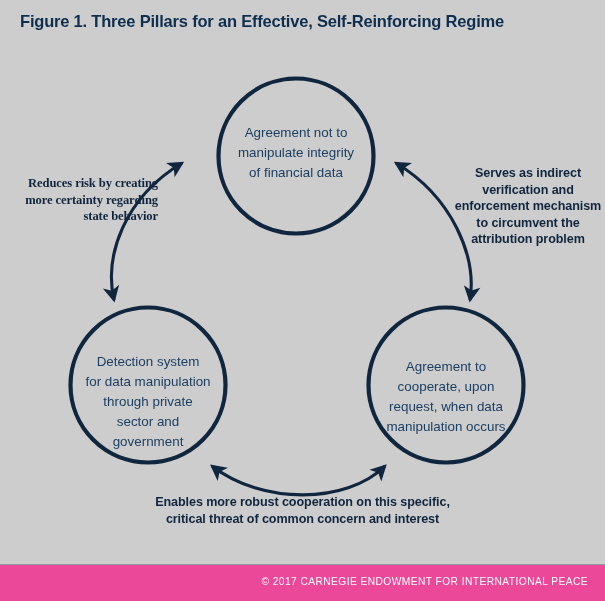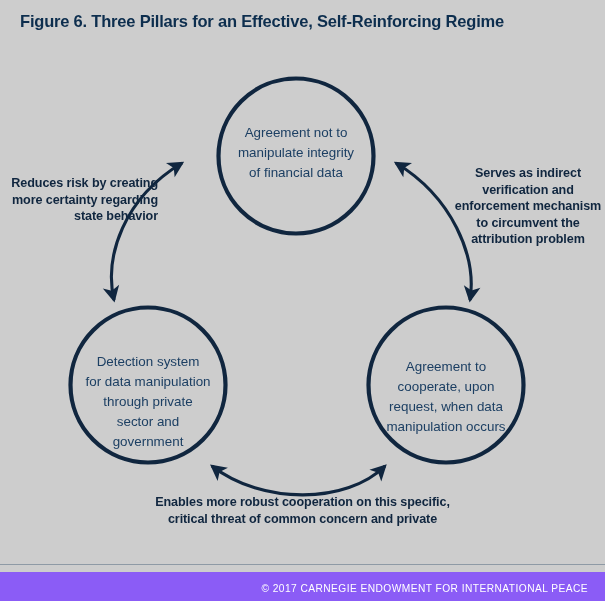--- a/index.html
+++ b/index.html
@@ -60,40 +60,41 @@
     font-weight: bold;
     color: #10263f;
     line-height: 1.32;
     letter-spacing: -0.1px;
   }
   #annotation-left {
     left: 8px;
     top: 175px;
     width: 150px;
     text-align: right;
+    font-family: Liberation Serif, serif;
   }
   #annotation-right {
     left: 452px;
     top: 165px;
     width: 152px;
     text-align: center;
   }
   #annotation-bottom {
     left: 145px;
     top: 494px;
     width: 315px;
     text-align: center;
   }
   #footer-bar {
     position: absolute;
     left: 0;
     bottom: 0;
     width: 605px;
-    height: 29px;
-    background: #8b5cf6;
+    height: 36px;
+    background: #ec4899;
   }
   #footer-divider {
     position: absolute;
     left: 0;
     bottom: 36px;
     width: 605px;
     height: 1px;
     background: #8e9aa5;
   }
   #footer-credit {
@@ -104,21 +105,21 @@
     font-size: 10.2px;
     color: #ffffff;
     letter-spacing: 0.45px;
   }
 </style>
 </head>
 <body>
 
 <div id="figure-root">
 
-  <div id="figure-title">Figure 6. Three Pillars for an Effective, Self-Reinforcing Regime</div>
+  <div id="figure-title">Figure 1. Three Pillars for an Effective, Self-Reinforcing Regime</div>
 
   <svg id="diagram-canvas" viewBox="0 0 605 601">
     <defs>
       <marker id="arrowhead-end" markerWidth="6" markerHeight="6" refX="4.6" refY="3" orient="auto" markerUnits="strokeWidth">
         <path d="M0.2,0.3 L5.4,3 L0.2,5.7 L1.5,3 Z" fill="#10263f"></path>
       </marker>
       <marker id="arrowhead-start" markerWidth="6" markerHeight="6" refX="1.4" refY="3" orient="auto" markerUnits="strokeWidth">
         <path d="M5.8,0.3 L0.6,3 L5.8,5.7 L4.5,3 Z" fill="#10263f"></path>
       </marker>
     </defs>
@@ -151,21 +152,21 @@
       <text class="circle-text" x="446" y="391">cooperate, upon</text>
       <text class="circle-text" x="446" y="411">request, when data</text>
       <text class="circle-text" x="446" y="431">manipulation occurs</text>
     </g>
   </svg>
 
   <div class="annotation-text" id="annotation-left">Reduces risk by creating more certainty regarding state behavior</div>
 
   <div class="annotation-text" id="annotation-right">Serves as indirect verification and enforcement mechanism to circumvent the attribution problem</div>
 
-  <div class="annotation-text" id="annotation-bottom">Enables more robust cooperation on this specific, critical threat of common concern and private</div>
+  <div class="annotation-text" id="annotation-bottom">Enables more robust cooperation on this specific, critical threat of common concern and interest</div>
 
   <div id="footer-divider"></div>
 
   <div id="footer-bar">
     <div id="footer-credit">© 2017 CARNEGIE ENDOWMENT FOR INTERNATIONAL PEACE</div>
   </div>
 
 </div>
 
 </body></html>

